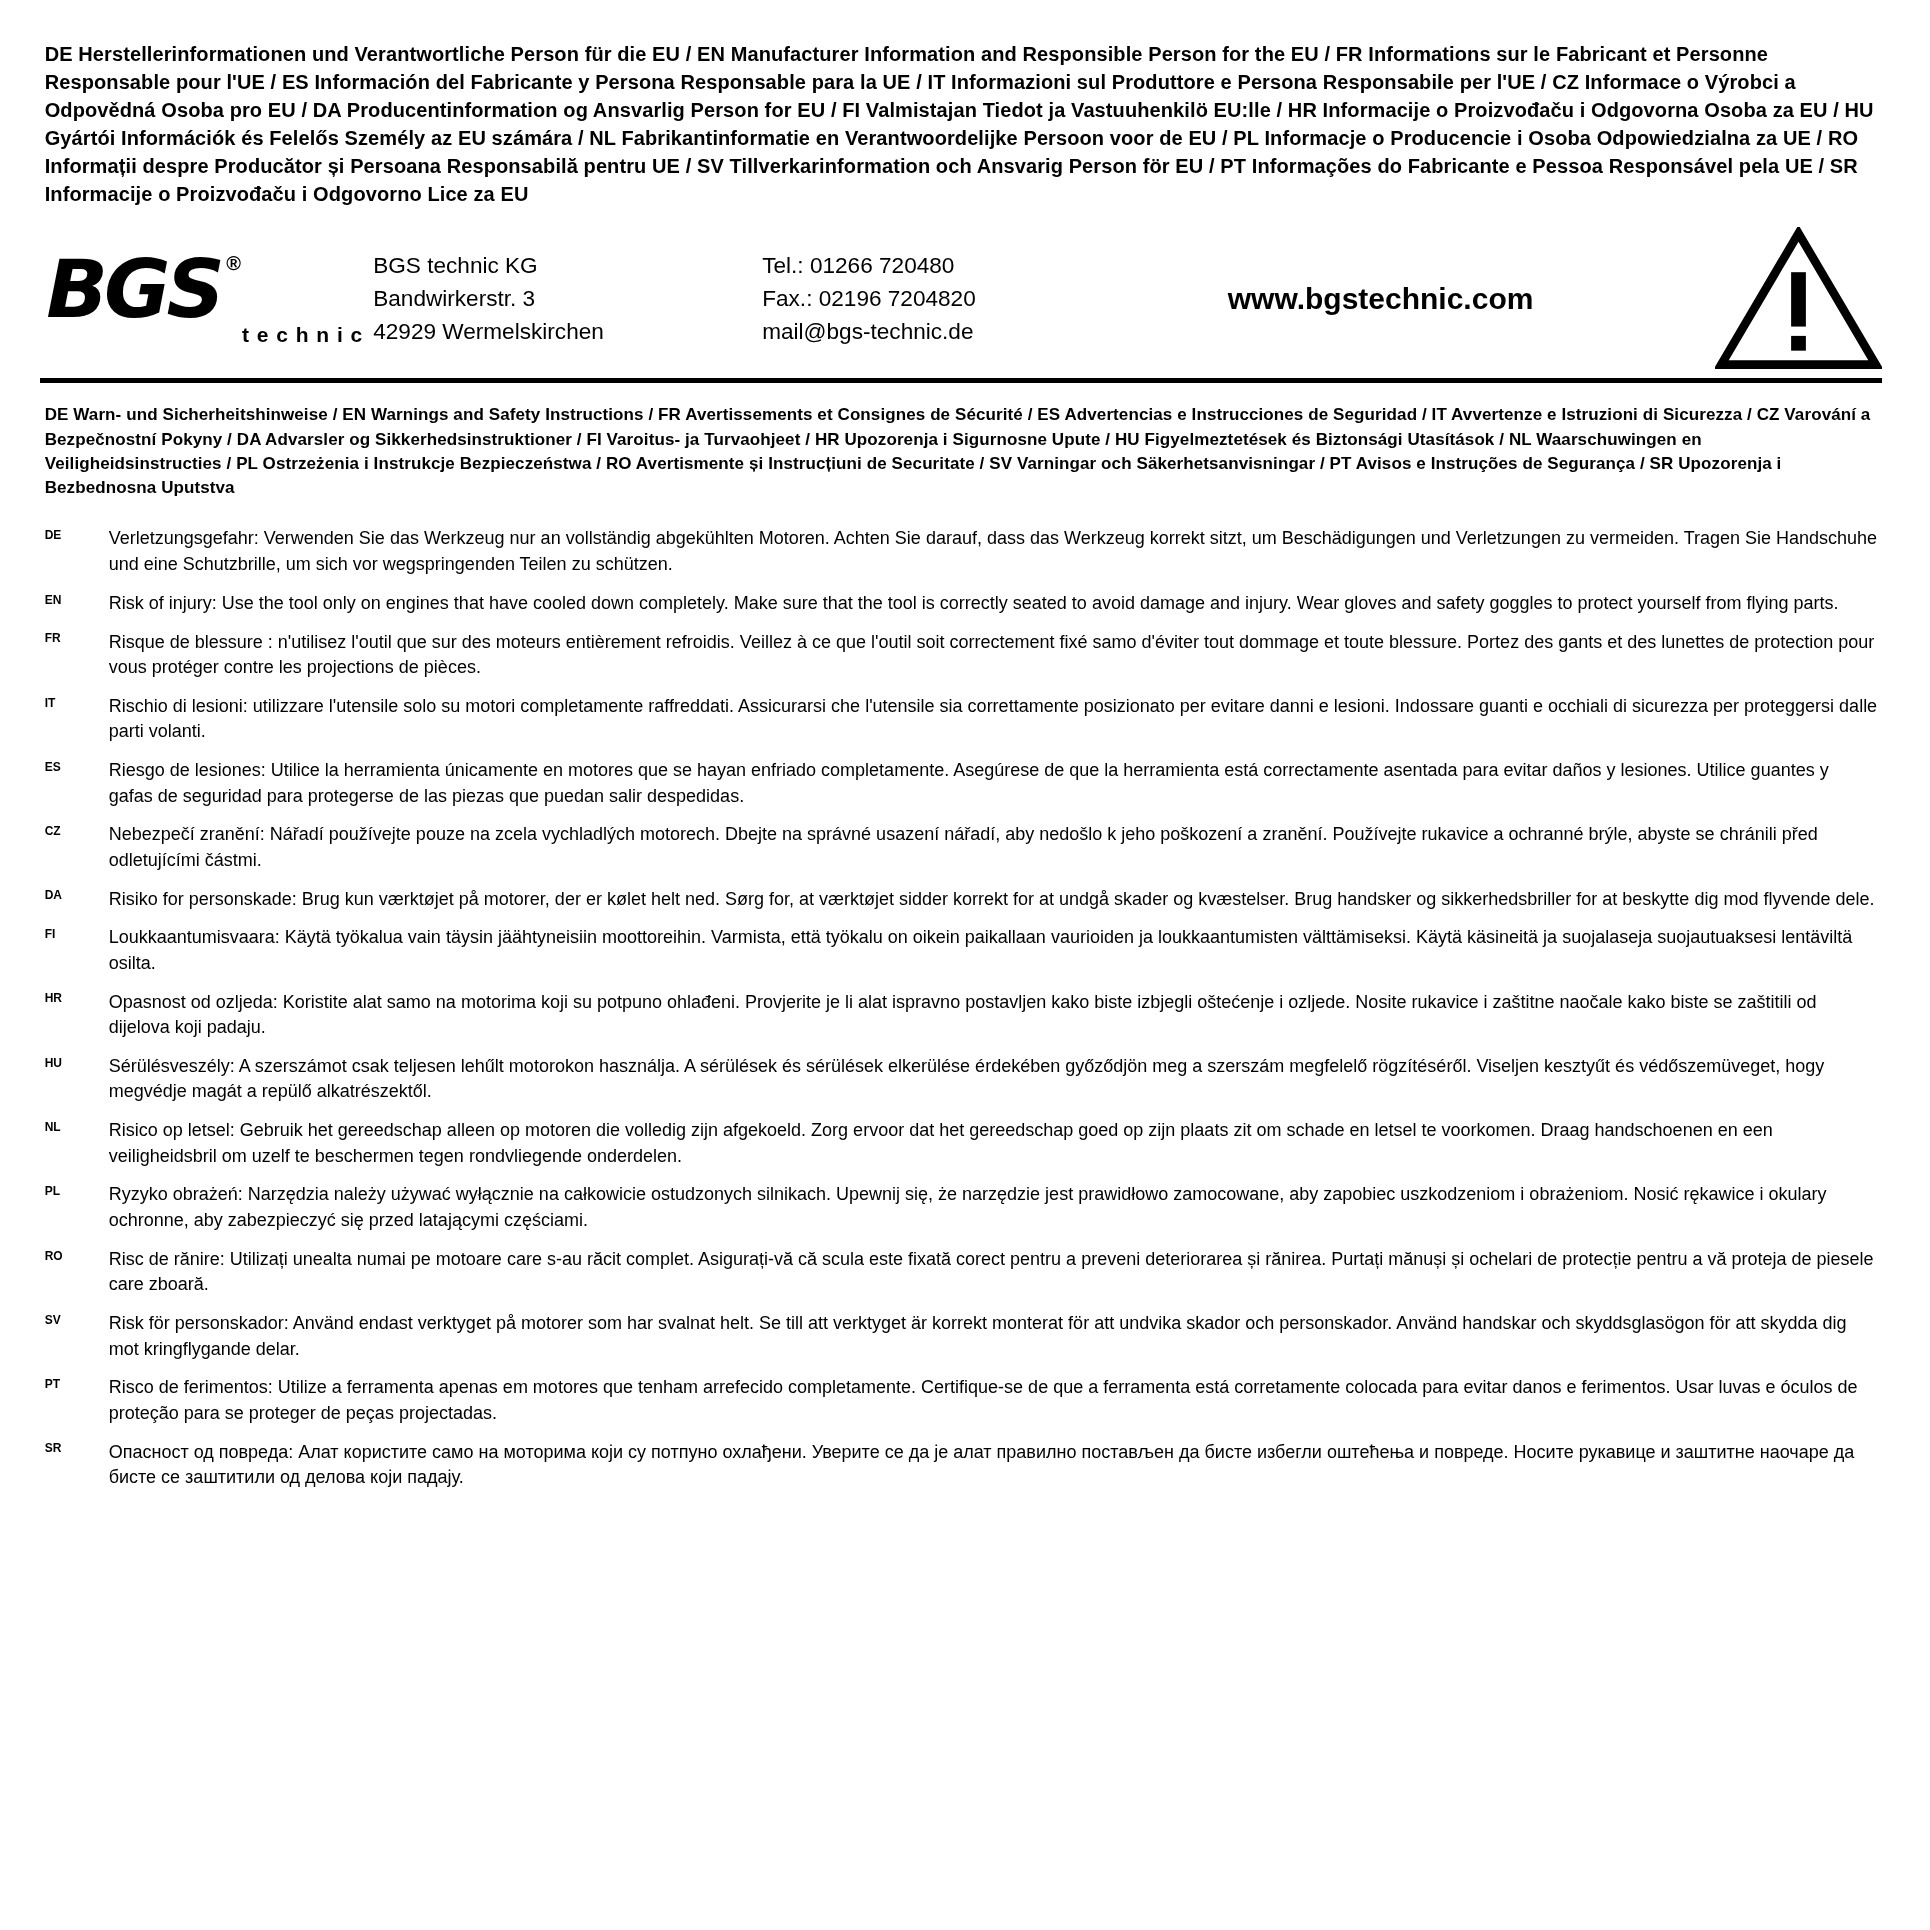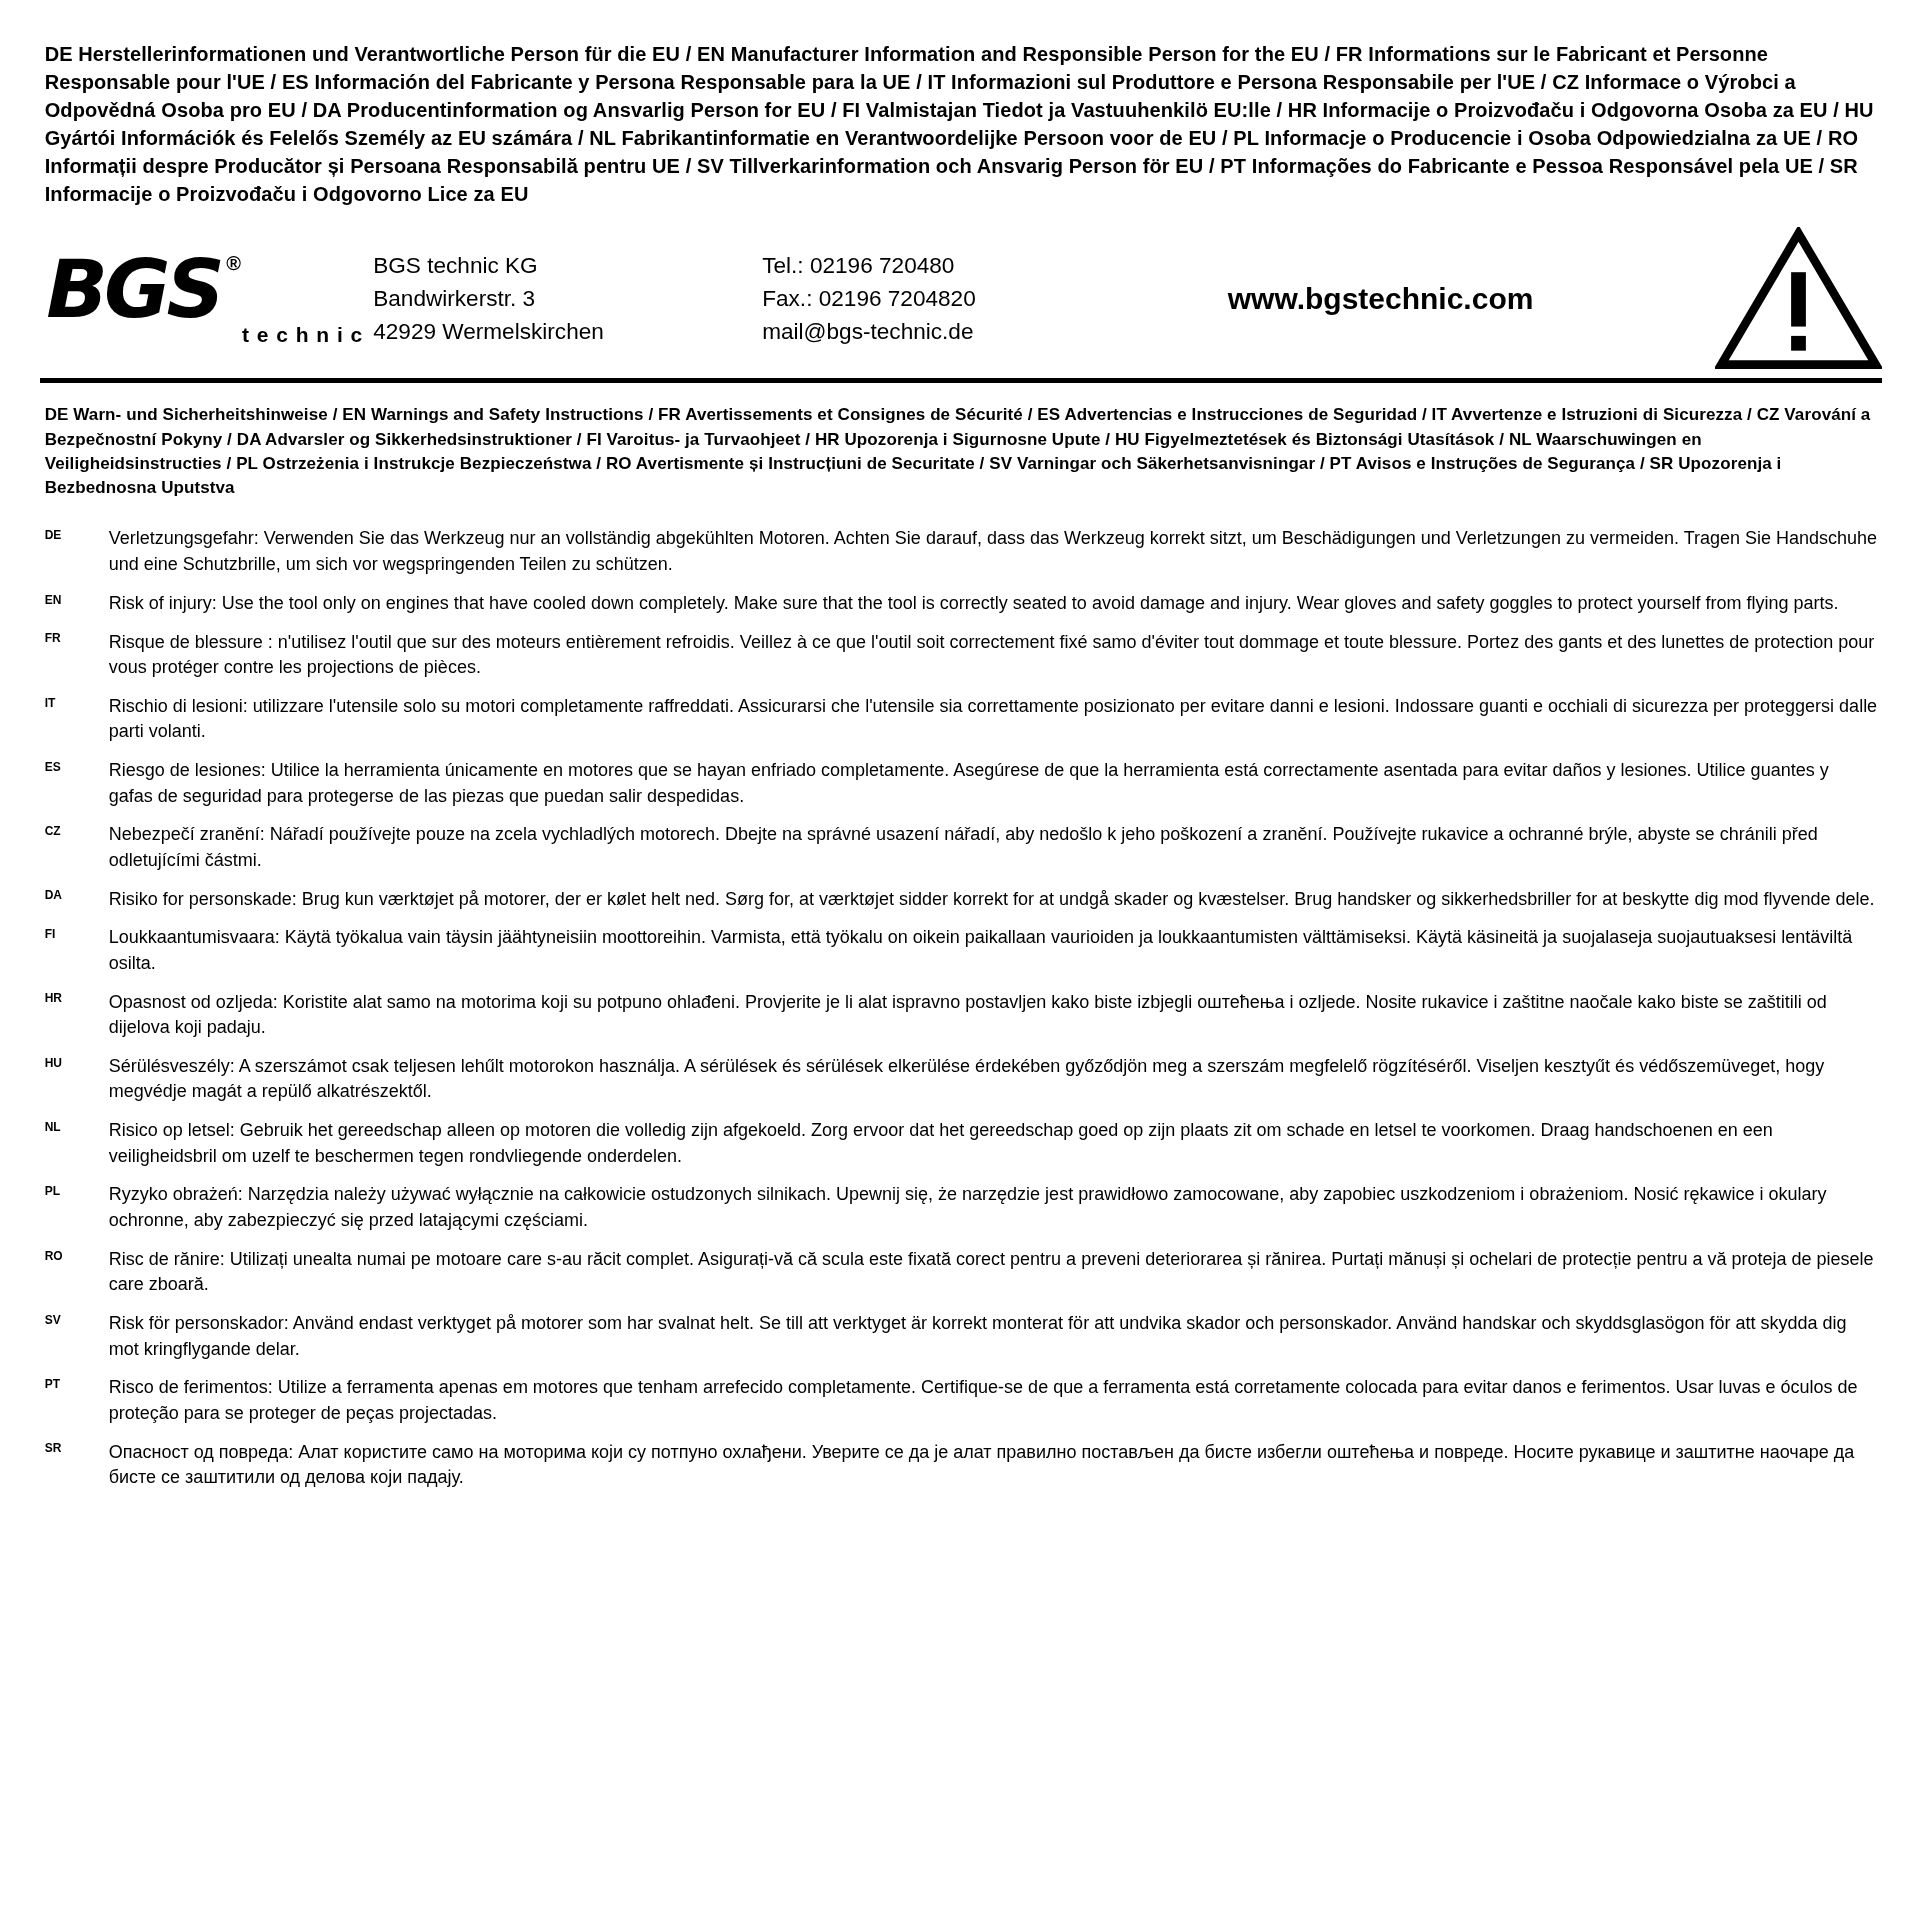--- a/index.html
+++ b/index.html
@@ -145,21 +145,21 @@
       <div class="logo-technic">technic</div>
     </div>
 
     <div class="addr-cell">
       <div>BGS technic KG</div>
       <div>Bandwirkerstr. 3</div>
       <div>42929 Wermelskirchen</div>
     </div>
 
     <div class="tel-cell">
-      <div>Tel.: 02196 720480</div>
+      <div>Tel.: 01266 720480</div>
       <div>Fax.: 02196 7204820</div>
       <div>mail@bgs-technic.de</div>
     </div>
 
     <div class="web-cell">www.bgstechnic.com</div>
 
     <div class="warn-cell">
       <svg width="167" height="144" viewBox="0 0 215 185" aria-hidden="true">
         <polygon points="107.5,8 207,177 8,177" fill="none" stroke="#000" stroke-width="11" stroke-linejoin="miter"></polygon>
         <rect x="98" y="58" width="19" height="70" fill="#000"></rect>
@@ -208,21 +208,21 @@
       <div class="lang-text">Risiko for personskade: Brug kun værktøjet på motorer, der er kølet helt ned. Sørg for, at værktøjet sidder korrekt for at undgå skader og kvæstelser. Brug handsker og sikkerhedsbriller for at beskytte dig mod flyvende dele.</div>
     </div>
 
     <div class="lang-row">
       <div class="lang-code">FI</div>
       <div class="lang-text">Loukkaantumisvaara: Käytä työkalua vain täysin jäähtyneisiin moottoreihin. Varmista, että työkalu on oikein paikallaan vaurioiden ja loukkaantumisten välttämiseksi. Käytä käsineitä ja suojalaseja suojautuaksesi lentäviltä osilta.</div>
     </div>
 
     <div class="lang-row">
       <div class="lang-code">HR</div>
-      <div class="lang-text">Opasnost od ozljeda: Koristite alat samo na motorima koji su potpuno ohlađeni. Provjerite je li alat ispravno postavljen kako biste izbjegli оштећења i ozljede. Nosite rukavice i zaštitne naočale kako biste se zaštitili od dijelova koji padaju.</div>
+      <div class="lang-text">Opasnost od ozljeda: Koristite alat samo na motorima koji su potpuno ohlađeni. Provjerite je li alat ispravno postavljen kako biste izbjegli oštećenje i ozljede. Nosite rukavice i zaštitne naočale kako biste se zaštitili od dijelova koji padaju.</div>
     </div>
 
     <div class="lang-row">
       <div class="lang-code">HU</div>
       <div class="lang-text">Sérülésveszély: A szerszámot csak teljesen lehűlt motorokon használja. A sérülések és sérülések elkerülése érdekében győződjön meg a szerszám megfelelő rögzítéséről. Viseljen kesztyűt és védőszemüveget, hogy megvédje magát a repülő alkatrészektől.</div>
     </div>
 
     <div class="lang-row">
       <div class="lang-code">NL</div>
       <div class="lang-text">Risico op letsel: Gebruik het gereedschap alleen op motoren die volledig zijn afgekoeld. Zorg ervoor dat het gereedschap goed op zijn plaats zit om schade en letsel te voorkomen. Draag handschoenen en een veiligheidsbril om uzelf te beschermen tegen rondvliegende onderdelen.</div>

